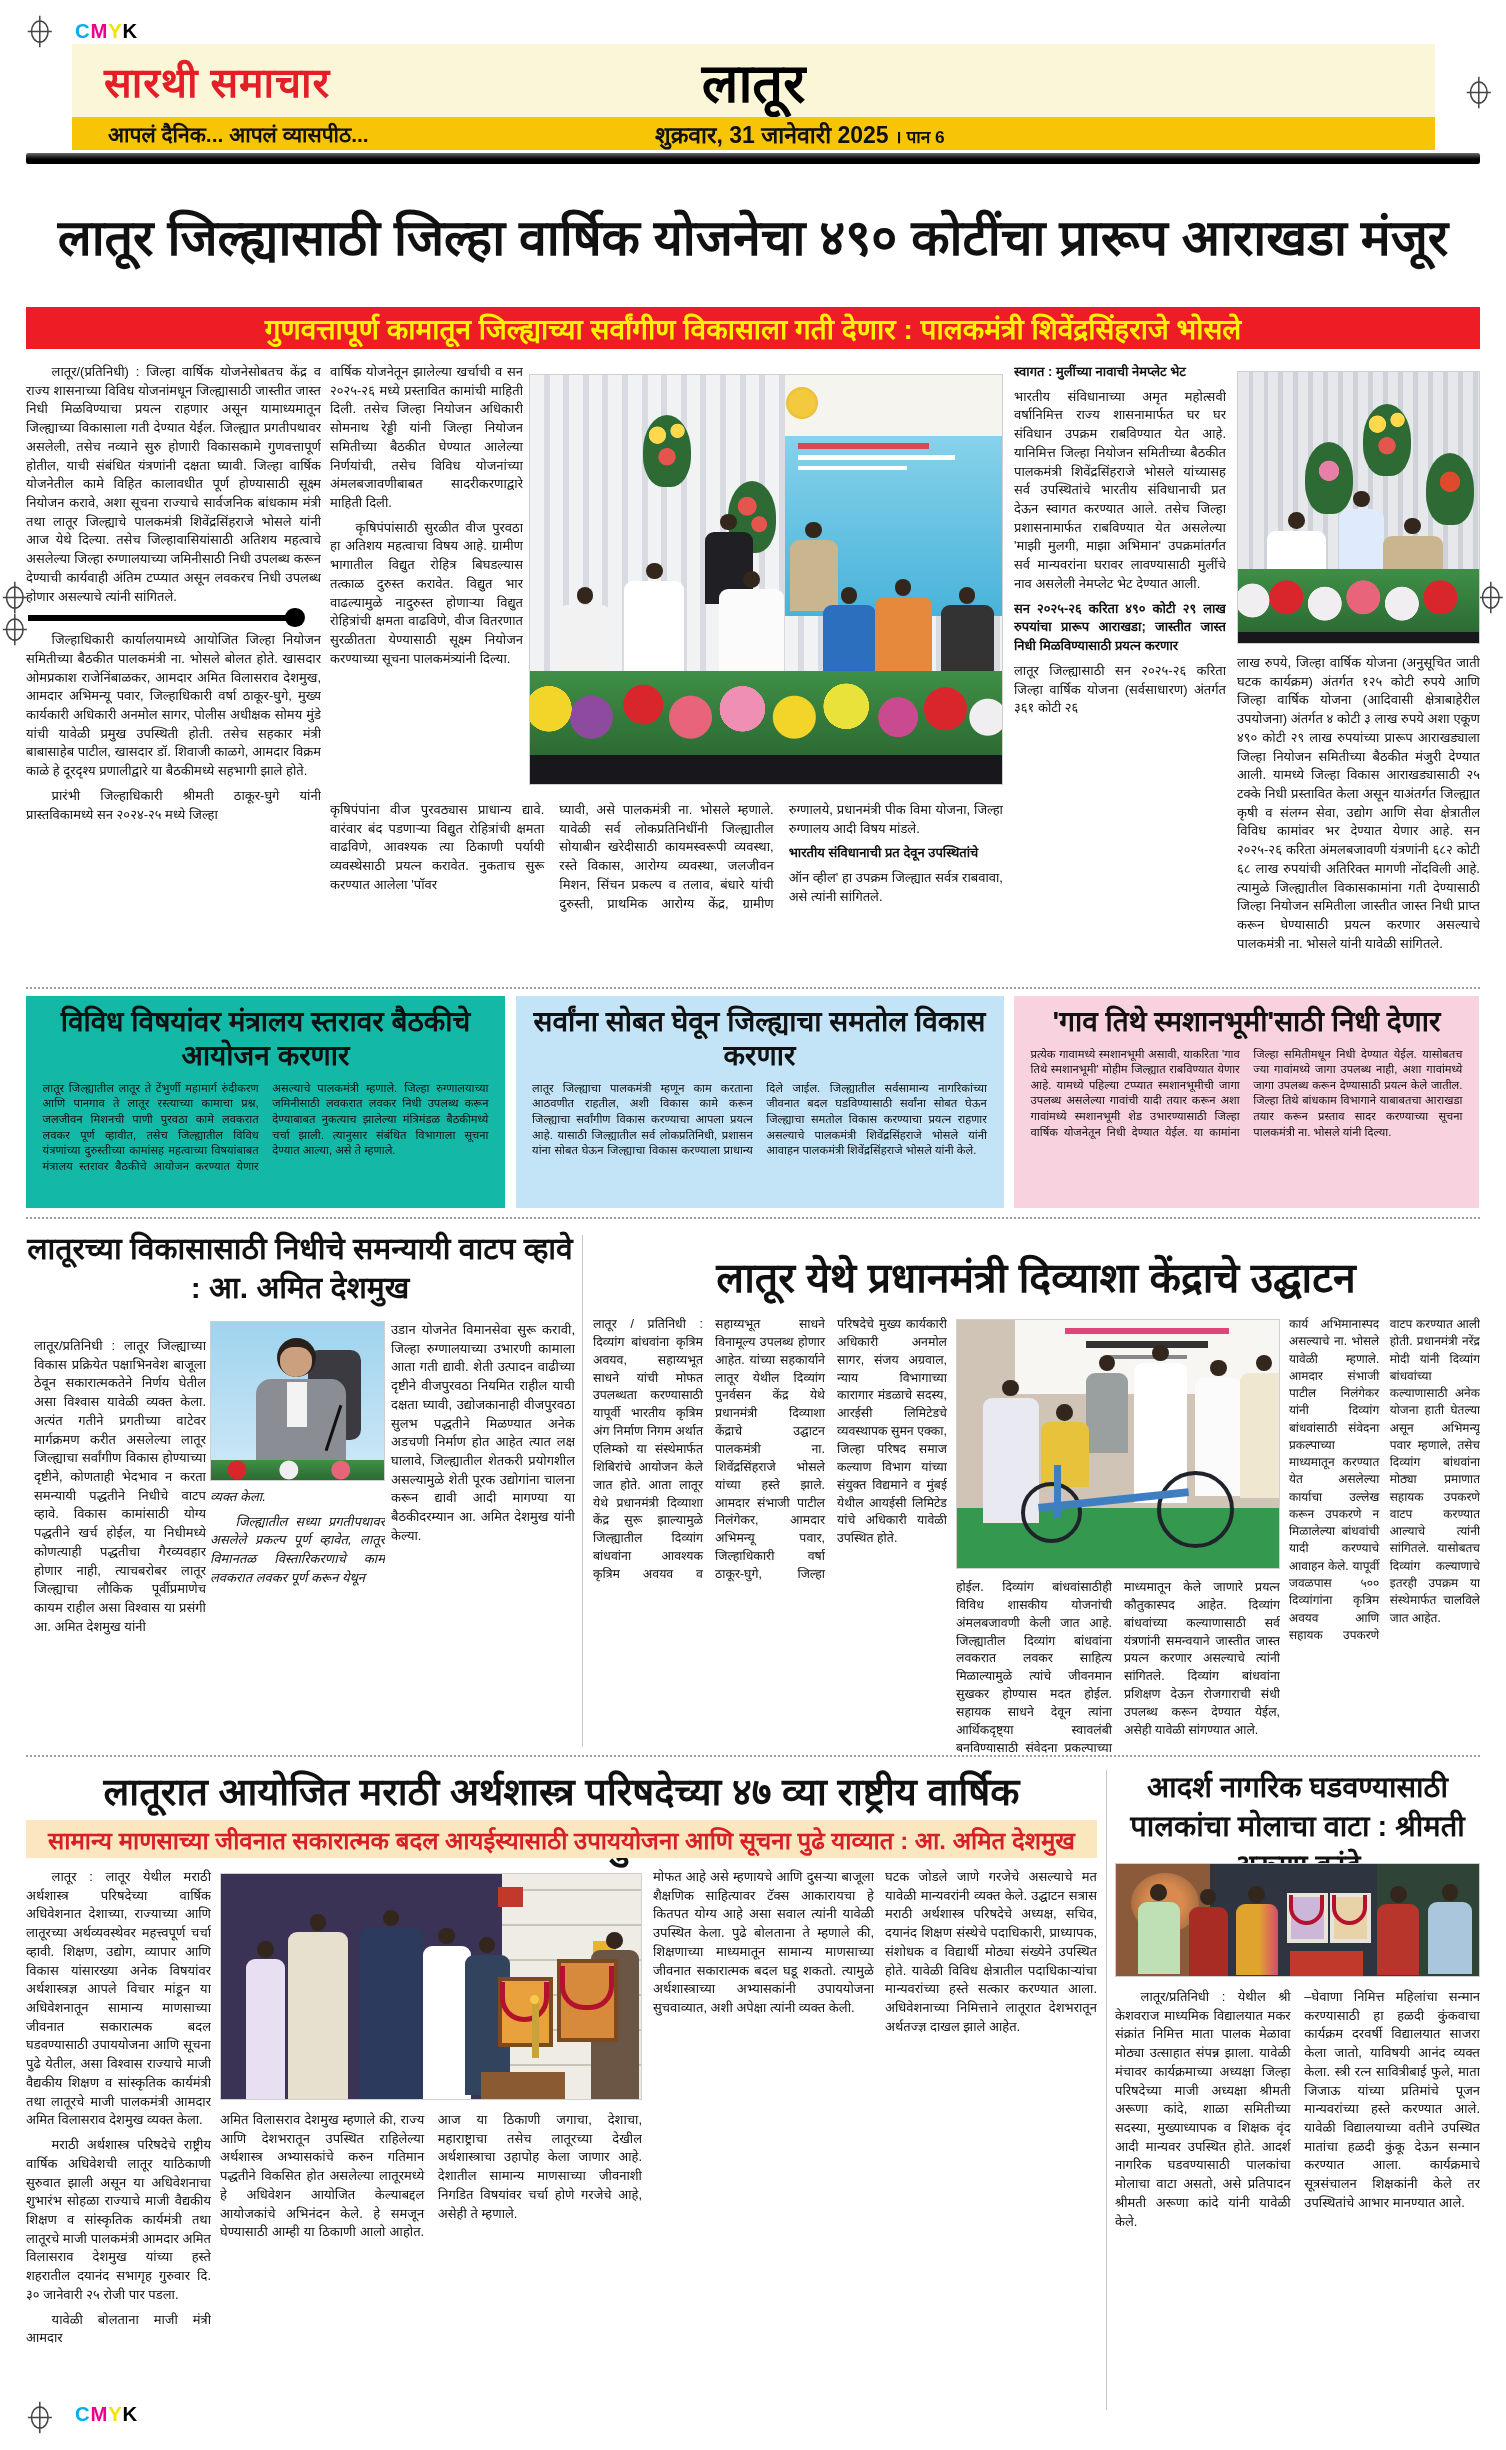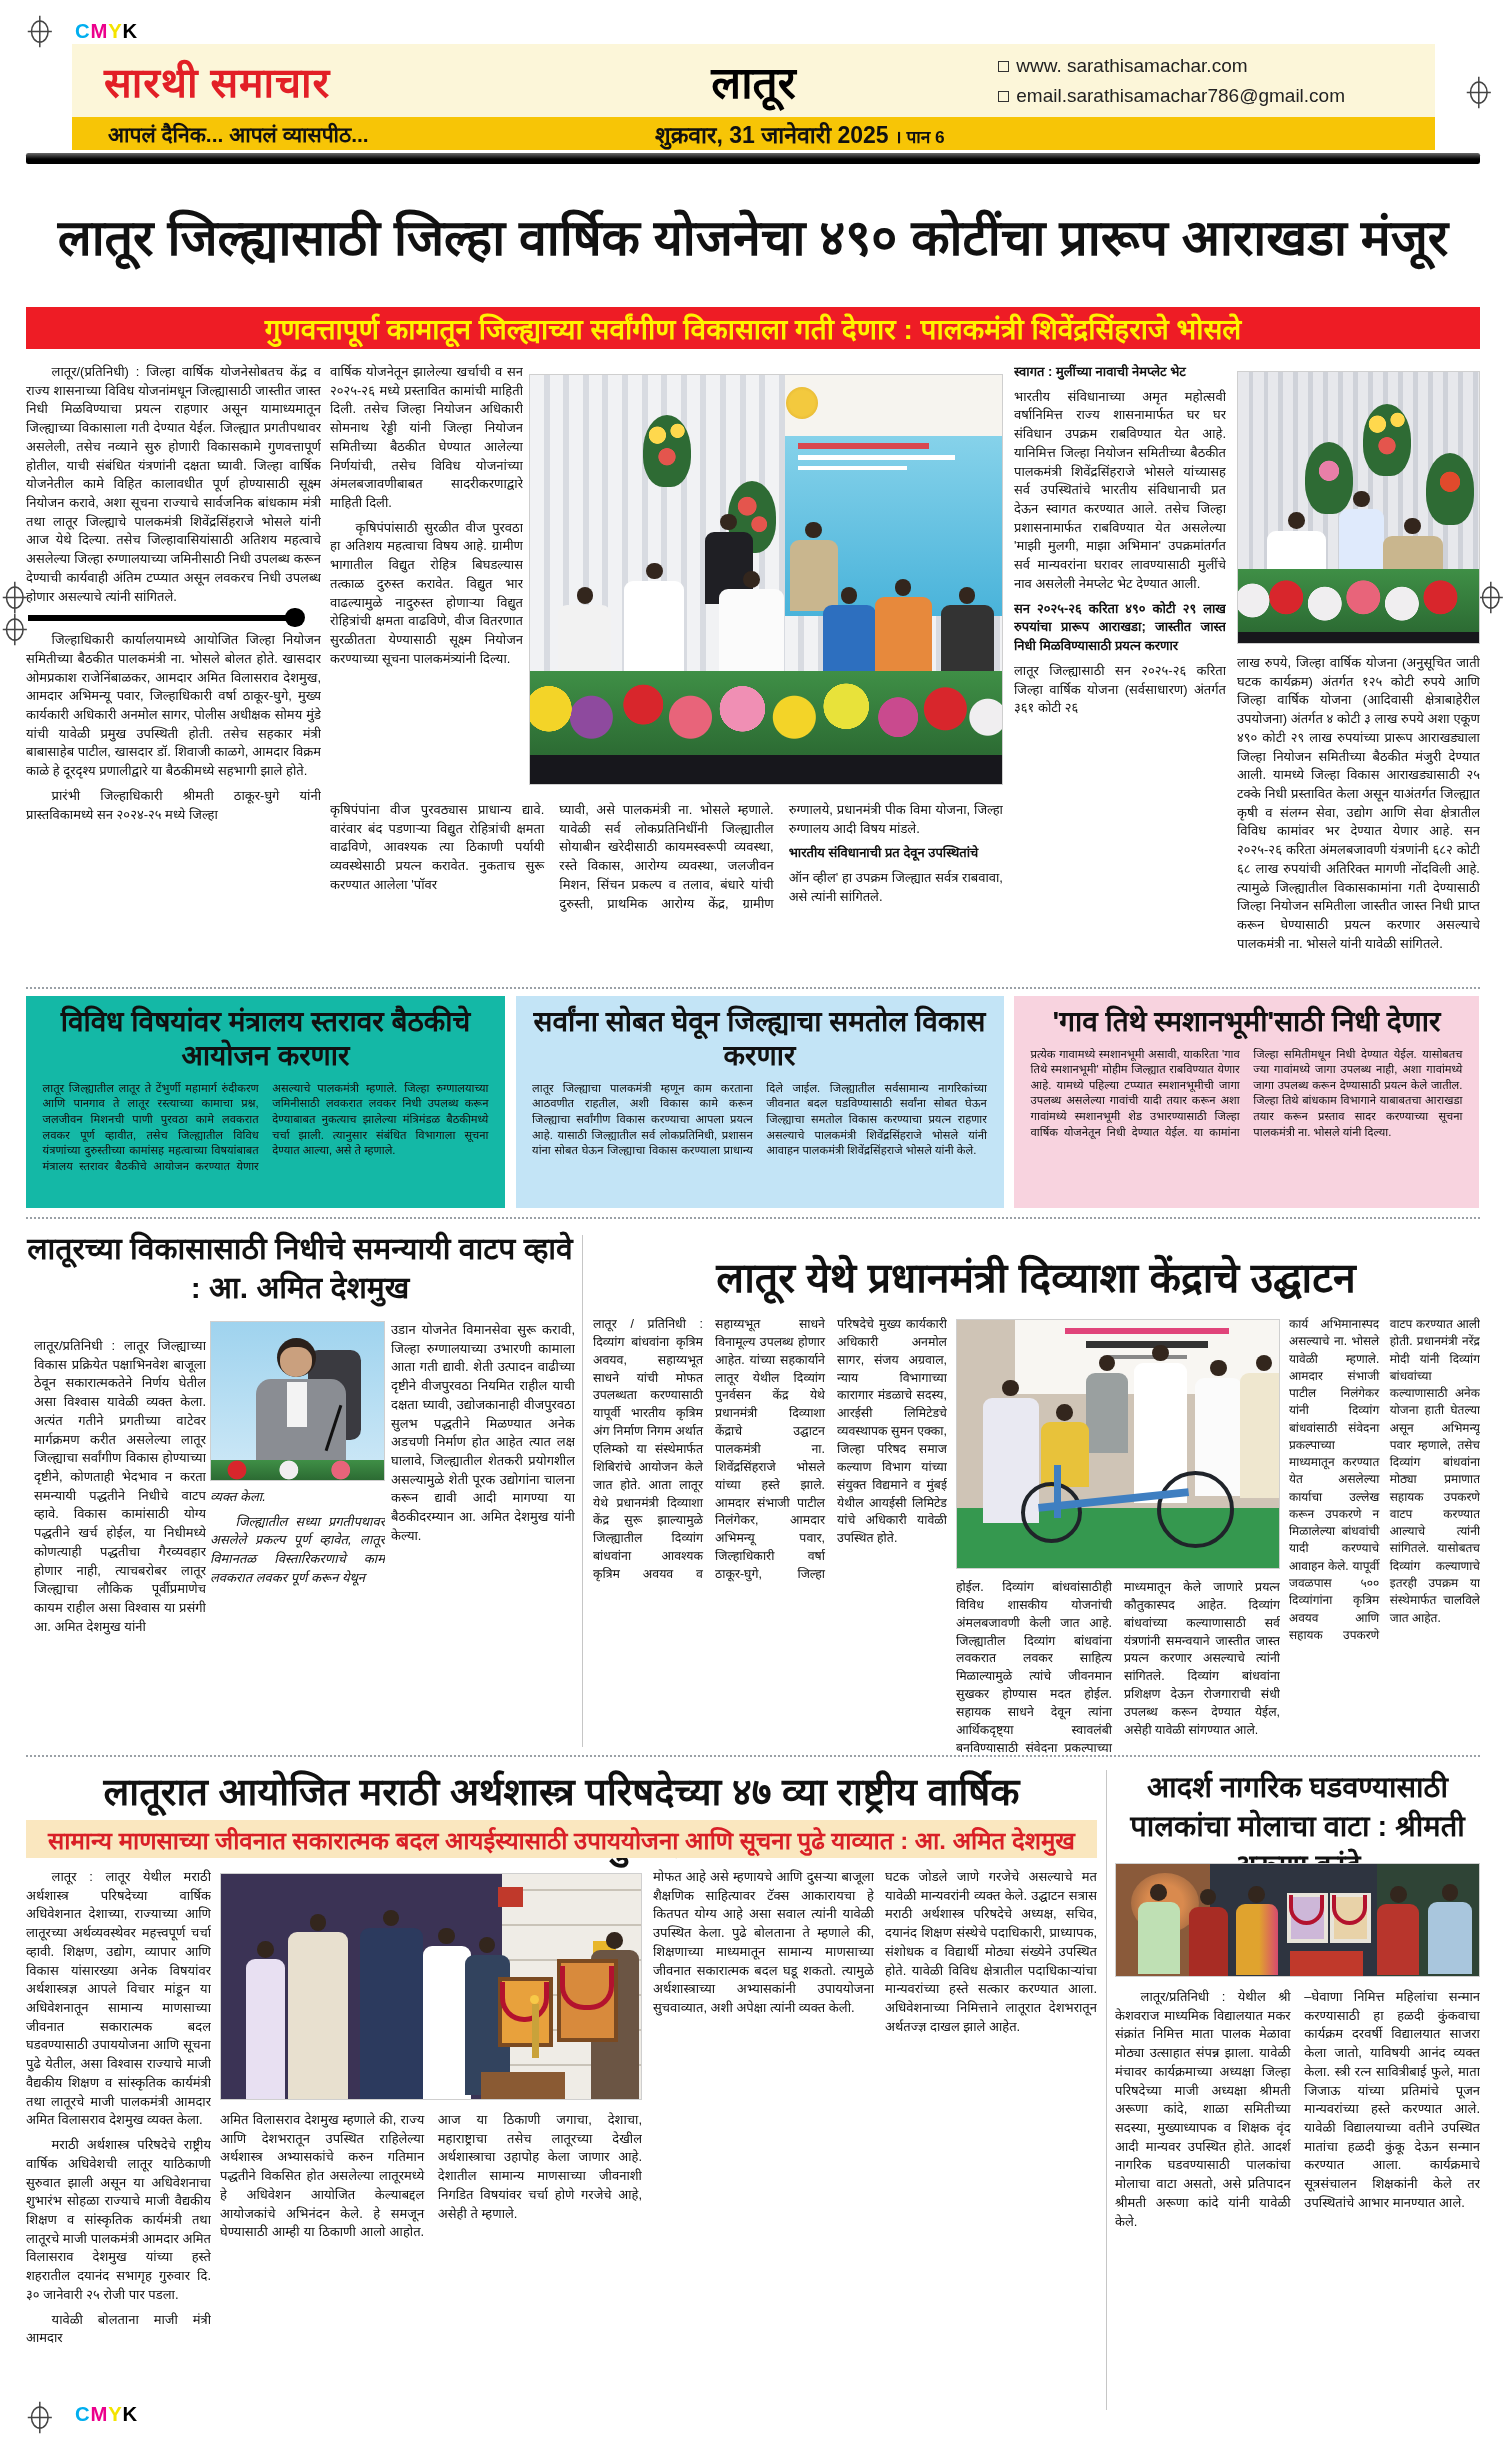--- a/index.html
+++ b/index.html
@@ -8,21 +8,21 @@
   .abs{position:absolute;}
   .txt{font-size:13px;line-height:1.44;text-align:justify;overflow:hidden;}
   .txt p{margin:0 0 6px 0;text-indent:25.6px;}
   .txt p.nofirst{text-indent:0;}
   .txt p.b{font-weight:bold;text-indent:0;}
   .hrdot{border-top:2.3px dotted #9aa0a6;}
   .vrule{border-left:0.8px solid #c6c6c6;}
   
   #mast{left:72px;top:44px;width:1363px;height:73px;background:#FCF6D9;display:flex;align-items:center;}
   #brand{font-size:41px;font-weight:bold;color:#E21F26;margin-left:32px;letter-spacing:0.8px;}
-  #city{position:absolute;left:50%;transform:translateX(-50%);font-size:44px;font-weight:bold;color:#000;}
+  #city{position:absolute;left:50%;transform:translateX(-50%);font-size:54px;font-weight:bold;color:#000;}
   #contacts{margin-left:auto;margin-right:90px;font-size:19px;line-height:1.55;color:#222;}
   #contacts .sq{display:inline-block;width:9px;height:9px;border:1.5px solid #333;margin-right:7.5px;}
   #mastband{left:72px;top:117px;width:1363px;height:33px;background:#F7C506;display:flex;align-items:center;font-weight:bold;}
   #tagline{font-size:21px;margin-left:36px;}
   #dateline{position:absolute;left:50%;transform:translateX(-34%);font-size:23px;}
   #dateline .pg{font-size:17.3px;}
   #topbar{left:26px;top:153px;width:1454px;height:11.3px;background:linear-gradient(#6a6a6a,#000 55%);border-radius:2.3px;}
   
   #lead-hl{left:26px;top:169px;width:1454px;height:133px;display:flex;align-items:center;justify-content:center;
            font-size:50px;font-weight:900;text-align:center;letter-spacing:0px;}
@@ -94,24 +94,20 @@
     </svg>
   <svg class="reg" style="left:27px;top:2400px;" viewBox="0 0 34 46">
       <ellipse cx="17" cy="23" rx="11" ry="14" fill="none" stroke="#444" stroke-width="2"></ellipse>
       <line x1="17" y1="2" x2="17" y2="44" stroke="#444" stroke-width="2"></line>
       <line x1="1" y1="23" x2="33" y2="23" stroke="#444" stroke-width="2"></line>
     </svg>
 
   <div class="abs" id="mast">
     <div id="brand">सारथी समाचार</div>
     <div id="city">लातूर</div>
-    <div id="contacts">
-      <div><span class="sq"></span><span>www. sarathisamachar.com</span></div>
-      <div><span class="sq"></span><span>email.sarathisamachar786@gmail.com</span></div>
-    </div>
   </div>
   <div class="abs" id="mastband">
     <div id="tagline">आपलं दैनिक... आपलं व्यासपीठ...</div>
     <div id="dateline"><span>शुक्रवार, 31 जानेवारी 2025</span> <span class="pg">। पान 6</span></div>
   </div>
   <div class="abs" id="topbar"></div>
 
   <div class="abs" id="lead-hl">लातूर जिल्ह्यासाठी जिल्हा वार्षिक योजनेचा ४९० कोटींचा प्रारूप आराखडा मंजूर</div>
   <div class="abs" id="lead-kick">गुणवत्तापूर्ण कामातून जिल्ह्याच्या सर्वांगीण विकासाला गती देणार : पालकमंत्री शिवेंद्रसिंहराजे भोसले</div>
 

